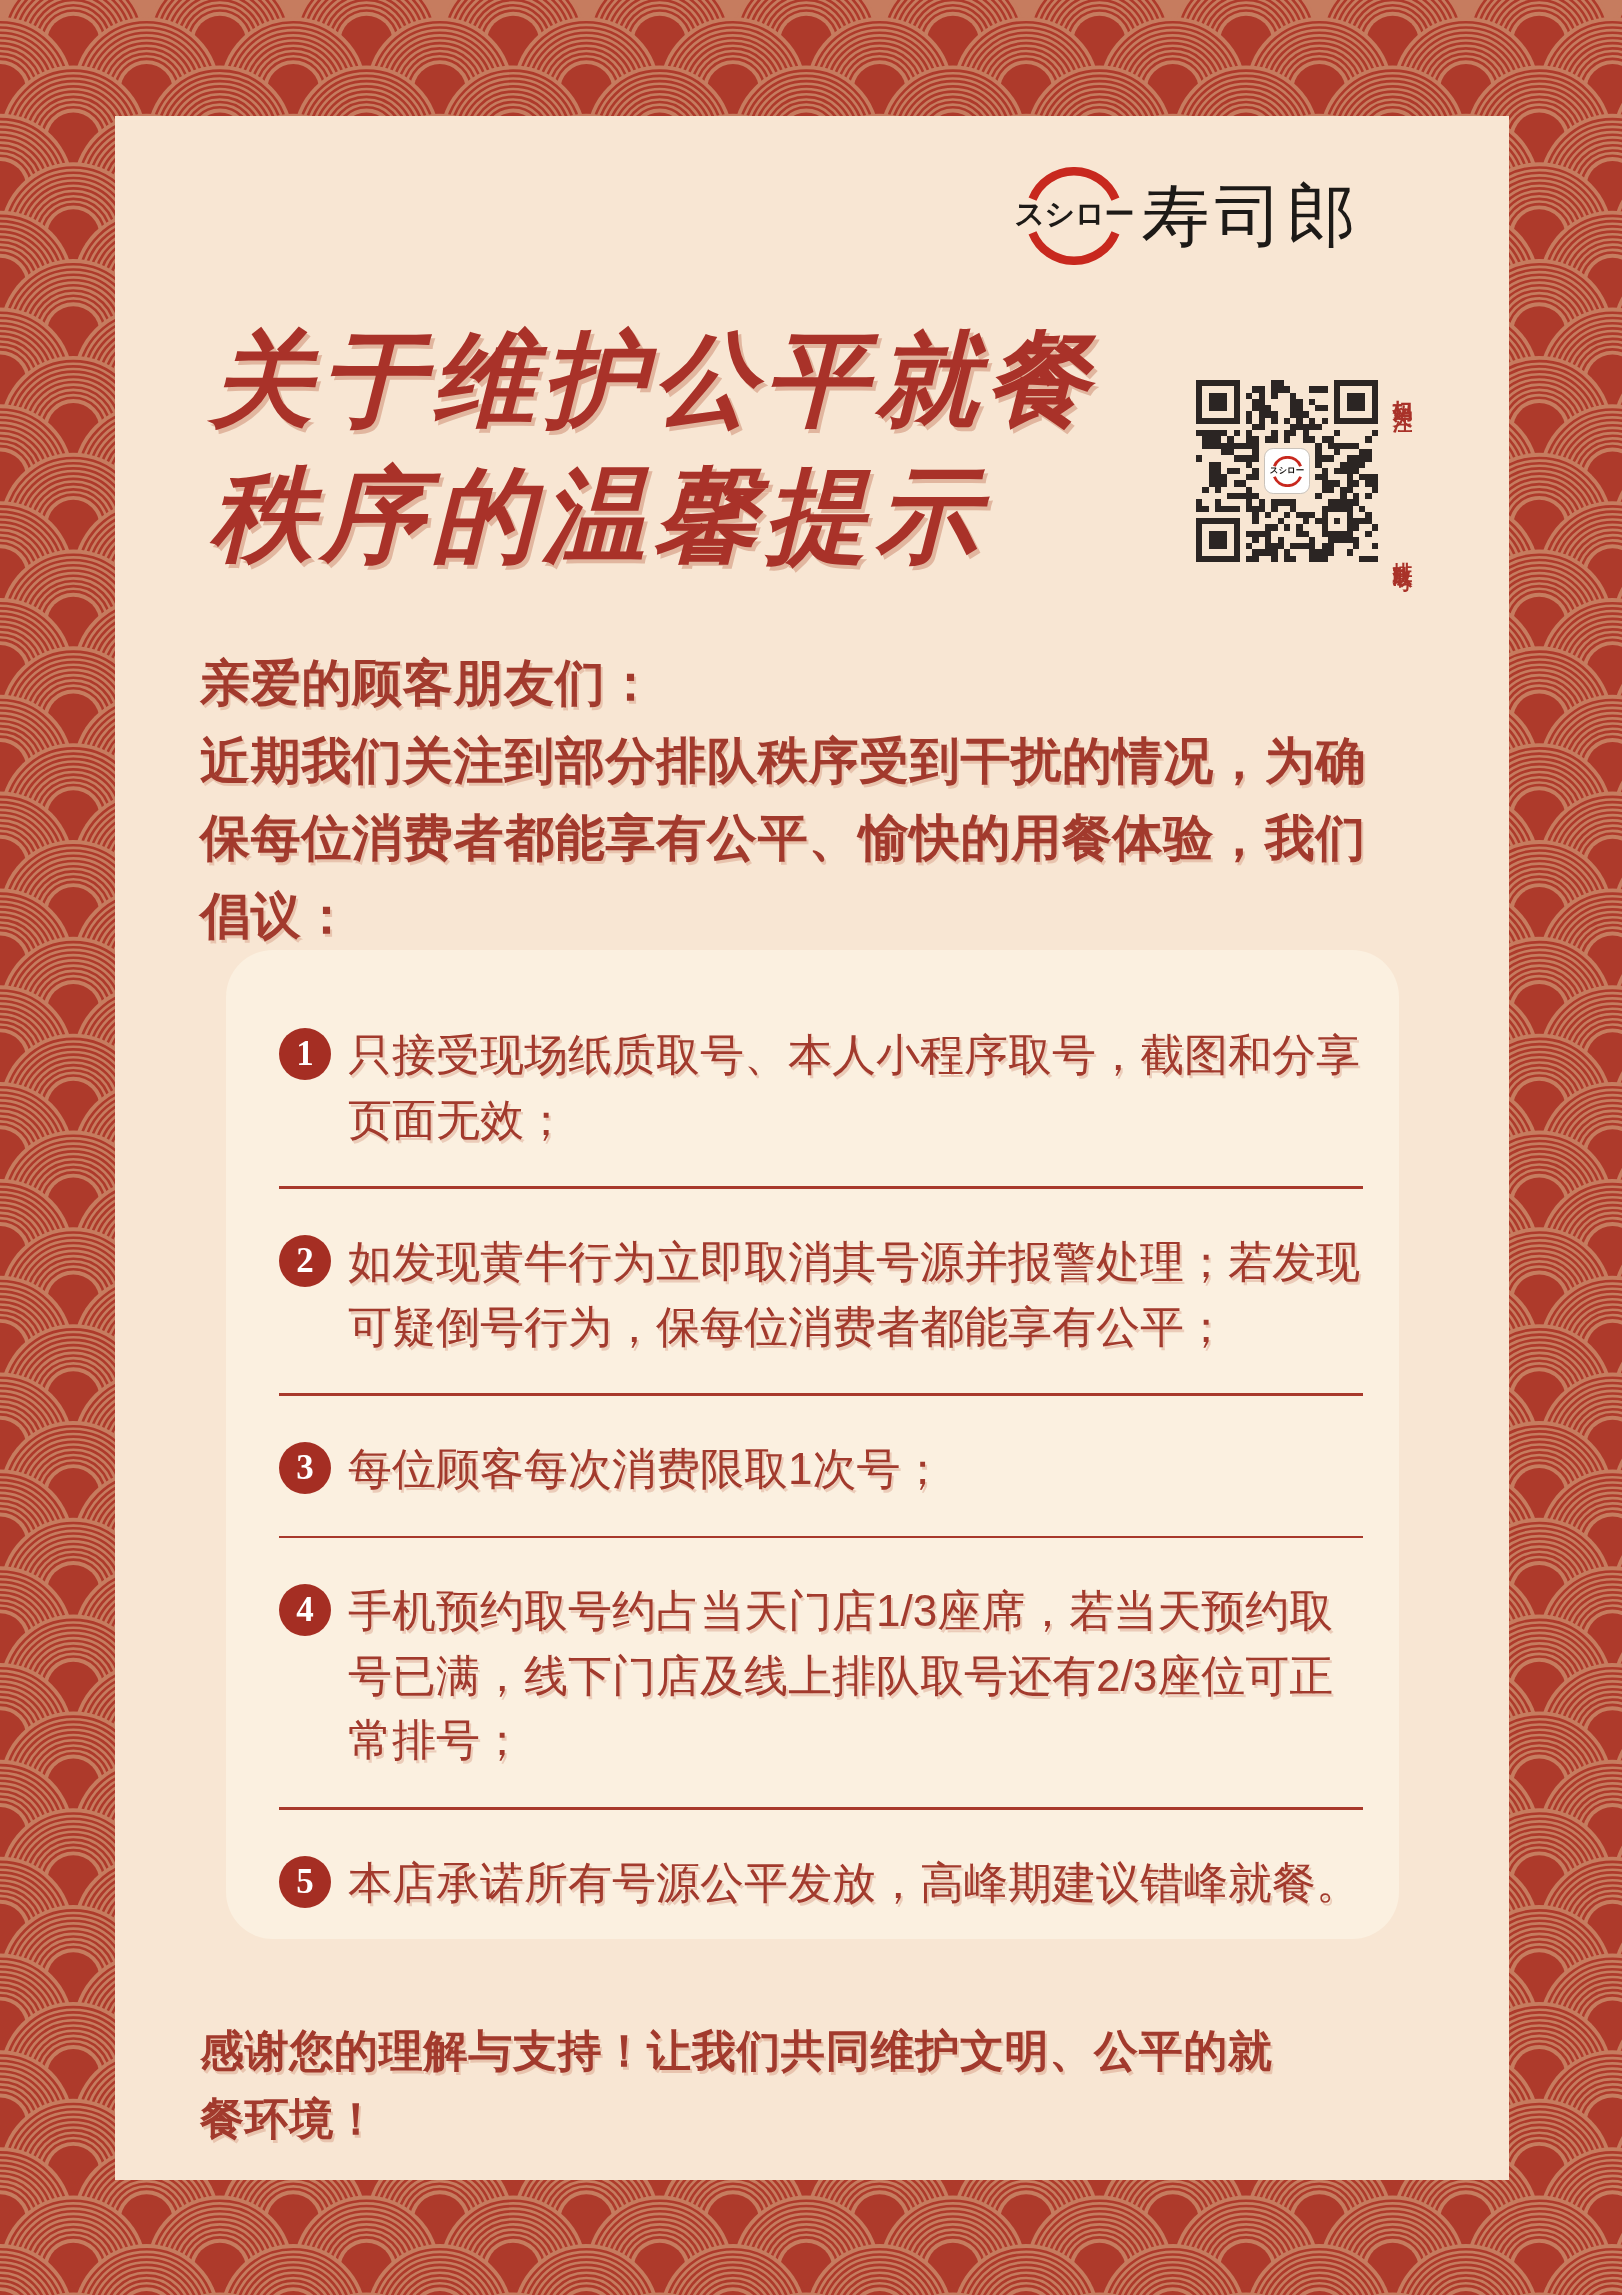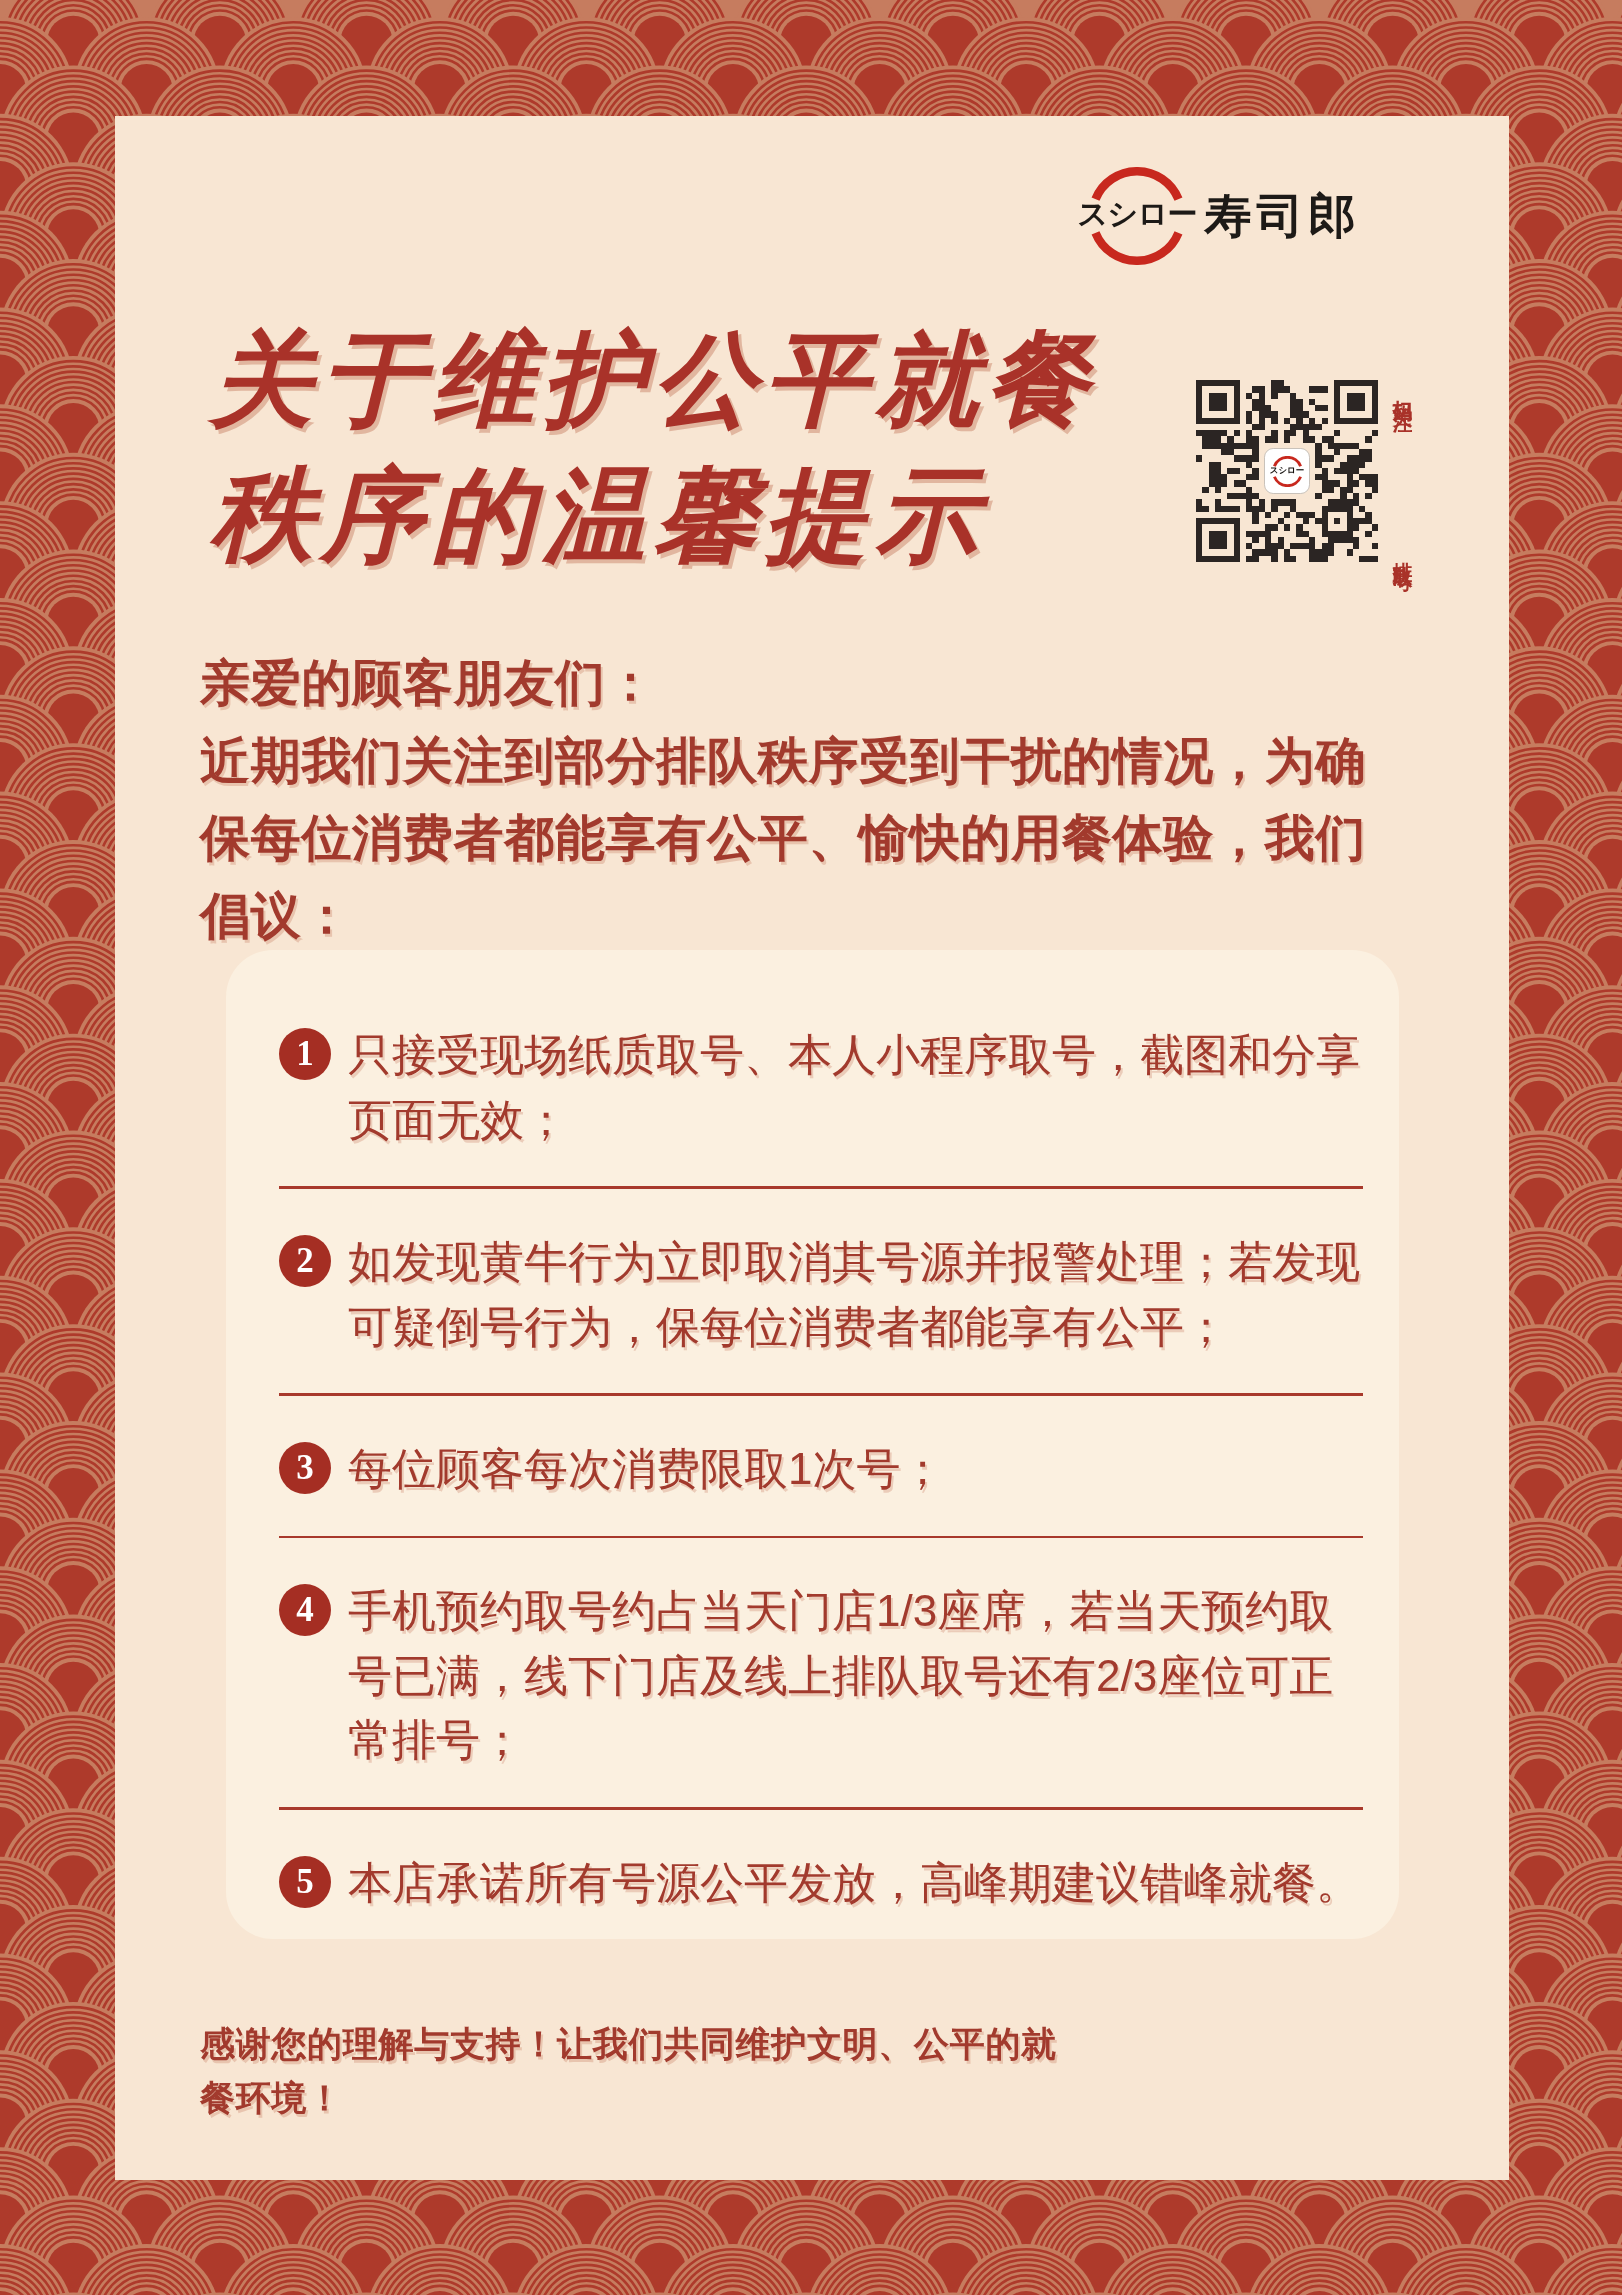--- a/index.html
+++ b/index.html
@@ -27,21 +27,21 @@
   
   .brand{position:absolute;top:51px;right:148px;display:flex;align-items:center;gap:18.3px;}
   .ring-wrap{position:relative;width:98px;height:98px;flex:0 0 98px;}
   .ring-wrap svg{position:absolute;left:0;top:0;}
   .kata{
     position:absolute;left:50%;top:50%;transform:translate(-50%,-54%);
     font-size:30px;font-weight:900;color:var(--ink);white-space:nowrap;letter-spacing:-0.7px;
   }
   .brand-name{
     font-family:"Liberation Serif","DejaVu Serif",serif;
-    font-size:47px;font-weight:700;color:var(--ink);letter-spacing:5.2px;white-space:nowrap;
+    font-size:68px;font-weight:400;color:var(--ink);letter-spacing:5.2px;white-space:nowrap;
   }
   
   .title{
     position:absolute;left:95px;top:196px;
     font-size:103px;line-height:1.32;font-weight:900;letter-spacing:7.9px;
     color:var(--accent-red);white-space:pre-line;
     text-shadow:3.3px 3.9px 0 rgba(198,124,95,.45);
     font-style:italic;
   }
   
@@ -90,21 +90,21 @@
     font-size:44px;line-height:1.47;font-weight:400;color:var(--text-red);
     white-space:pre-line;text-shadow:2px 2.6px 0 rgba(198,124,95,.3);
   }
   .rules hr{
     border:none;height:2.6px;background:var(--divider-red);
     margin:34px 0 41px 0;
   }
   
   .footer-note{
     position:absolute;left:85px;top:1901px;width:1243px;
-    font-size:35px;line-height:1.55;font-weight:700;letter-spacing:0.7px;
+    font-size:44px;line-height:1.55;font-weight:700;letter-spacing:0.7px;
     color:var(--text-red);white-space:pre-line;
     text-shadow:2px 2.6px 0 rgba(198,124,95,.32);
   }
 </style>
 </head>
 <body>
 
 <div class="poster">
 
   <svg id="wave-bg" viewBox="0 0 2480 3508" preserveAspectRatio="none">

